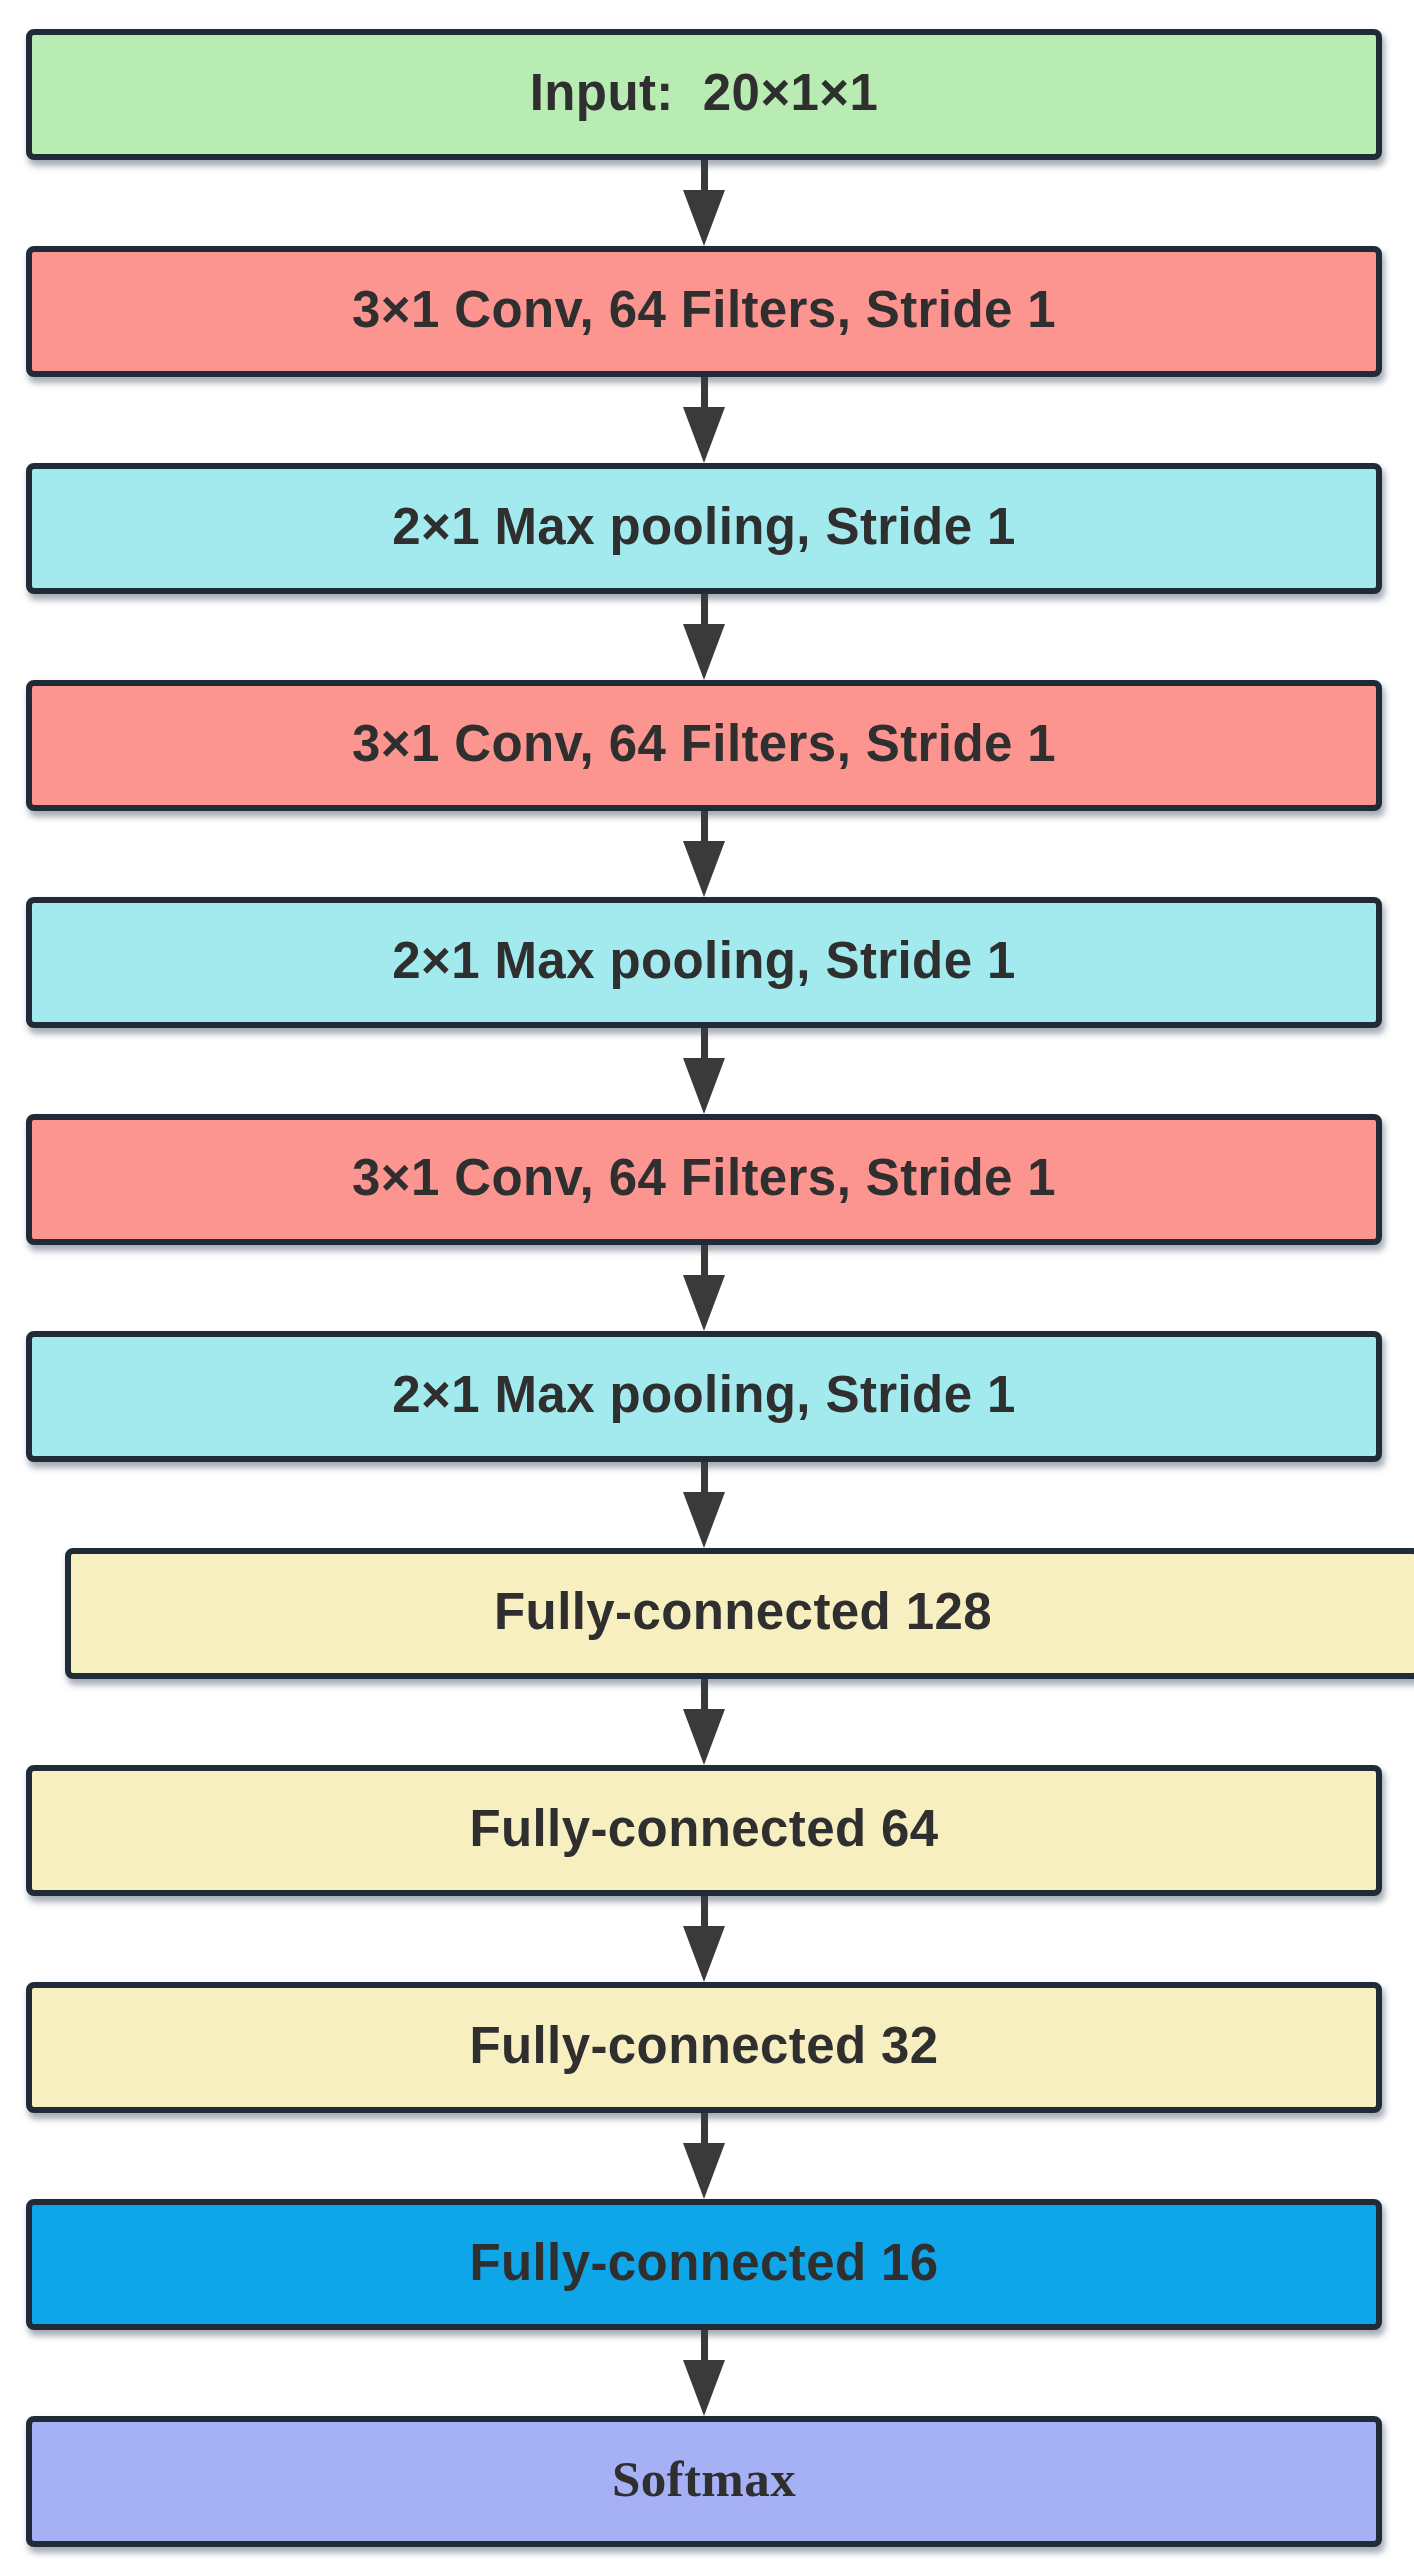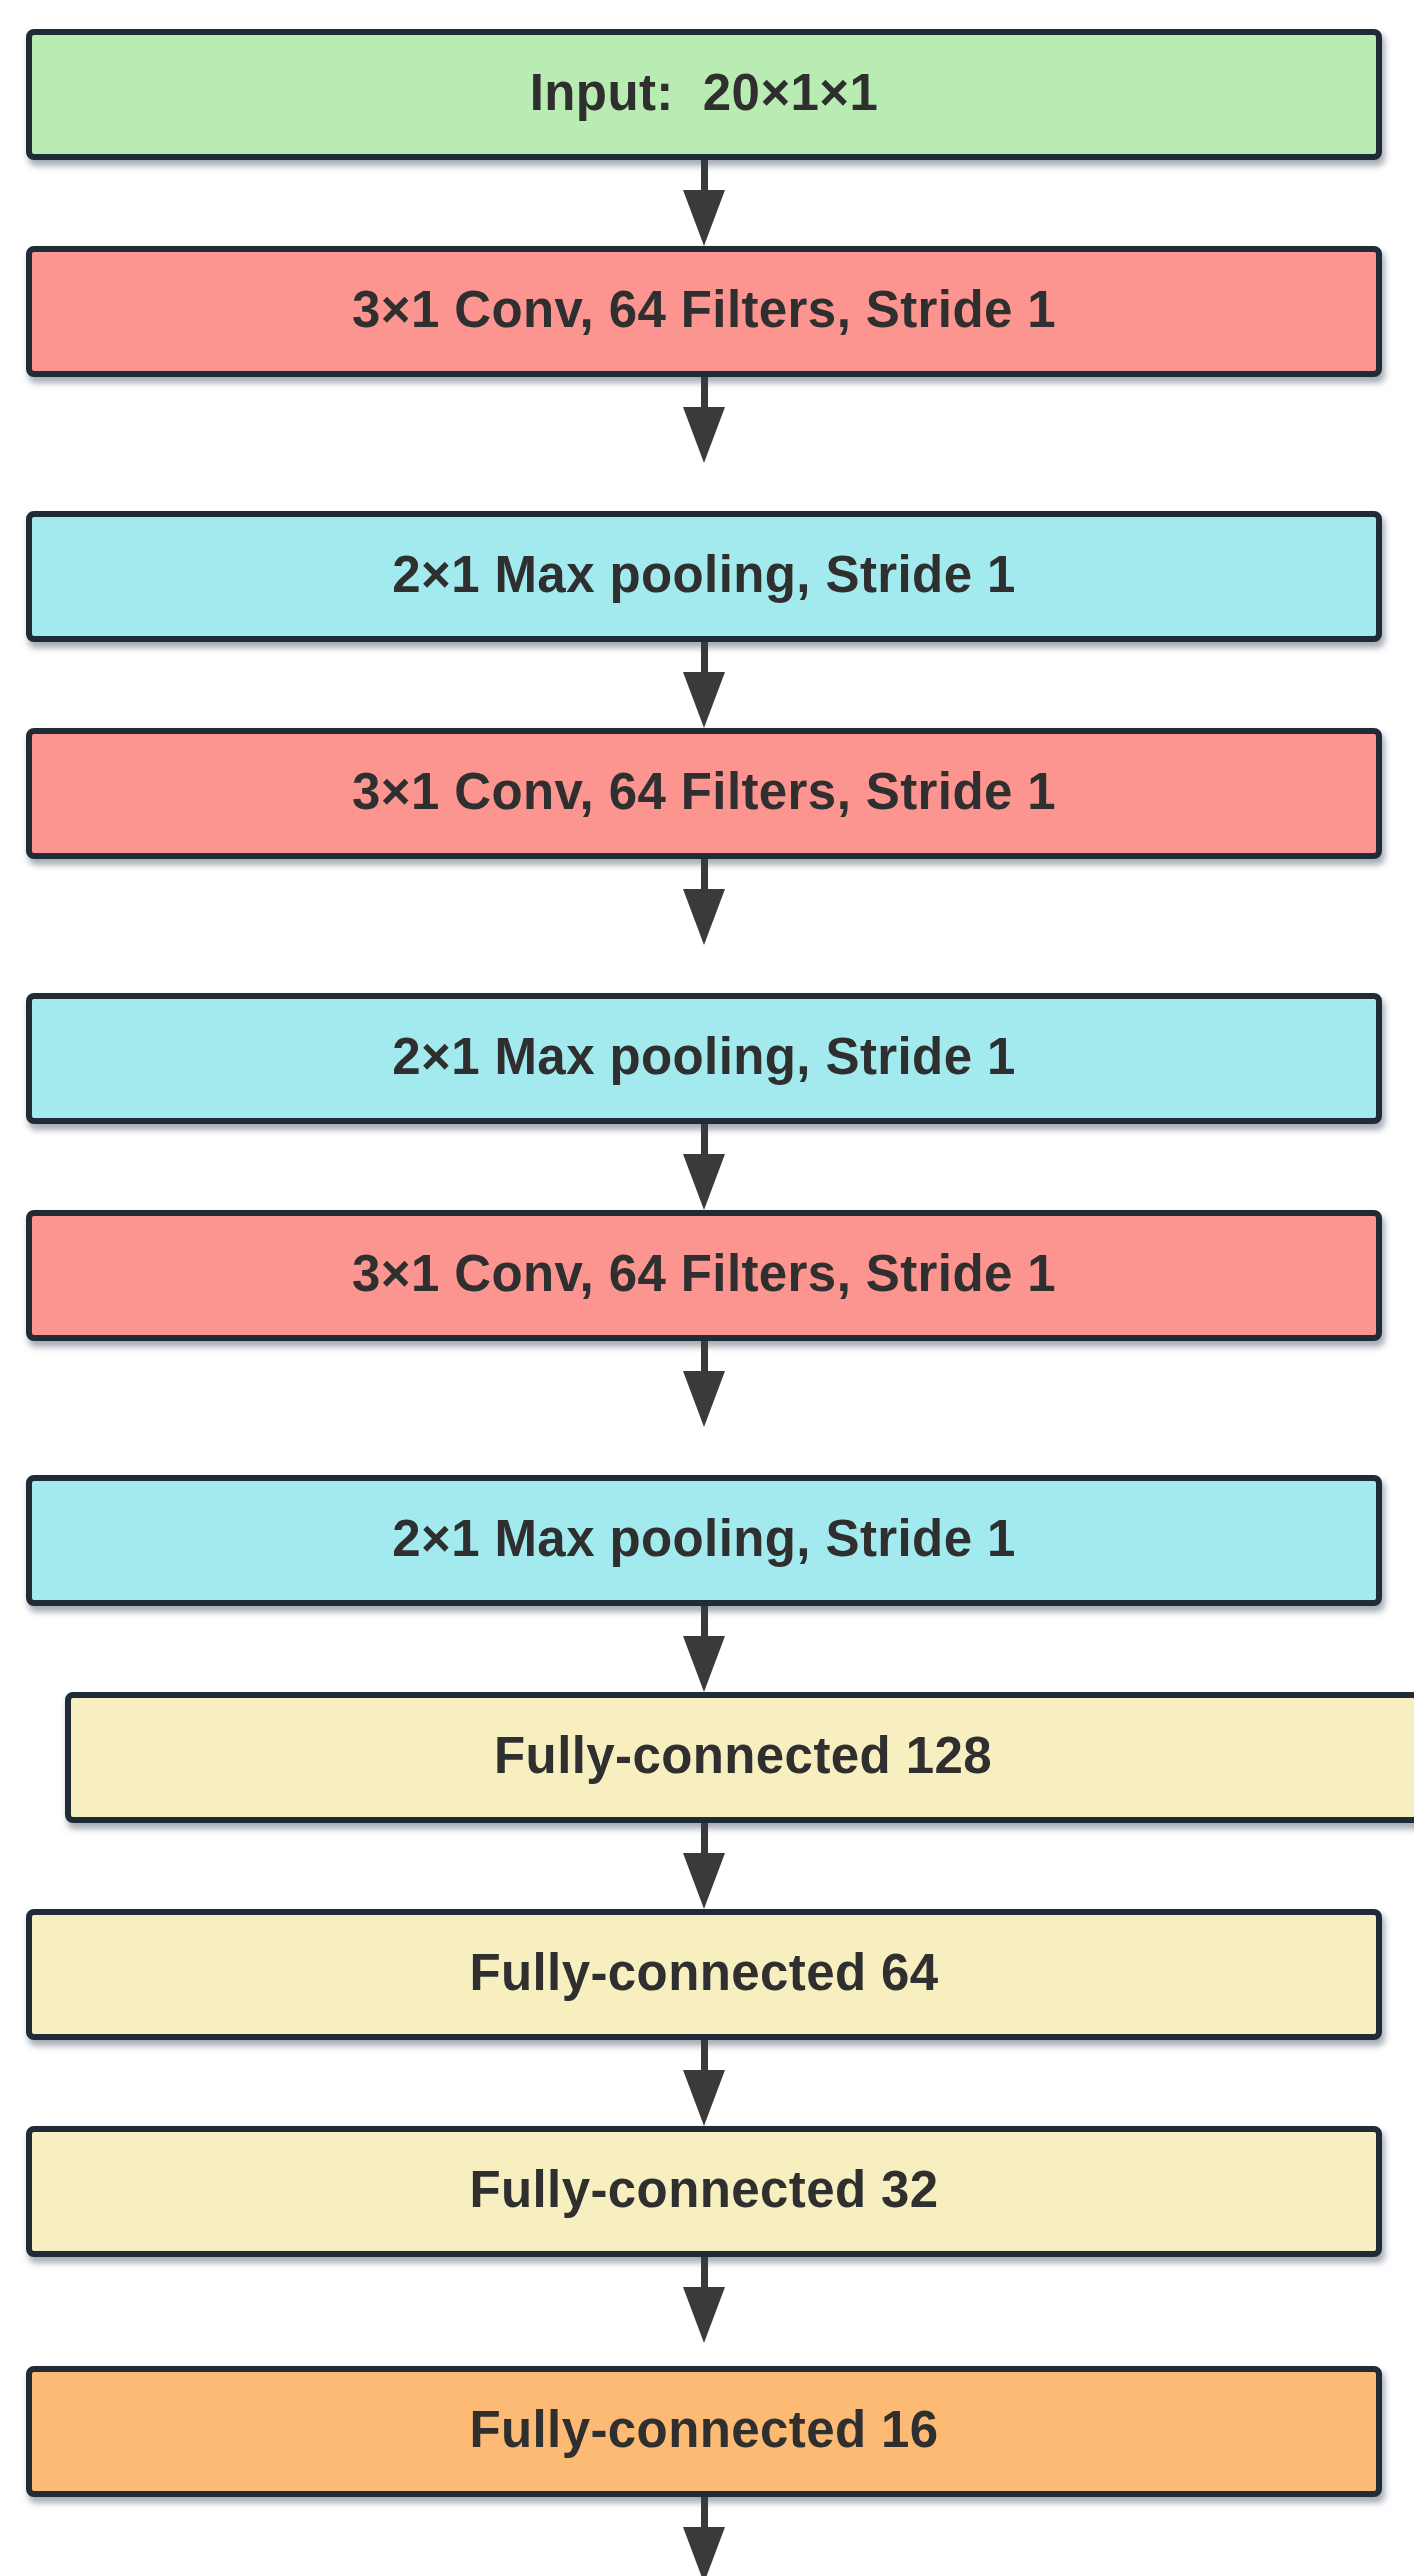--- a/index.html
+++ b/index.html
@@ -58,21 +58,21 @@
     display: block;
     width: 0;
     height: 0;
     border-left: 21px solid transparent;
     border-right: 21px solid transparent;
     border-top: 56px solid #3a3a3a;
   }
   
   .node.type-input   { background: #b9ecb2; }
   .node.type-conv    { background: #fc9590; }
-  .node.type-pool    { background: #a3eaee; margin-top: 48px; }
+  .node.type-pool    { background: #a3eaee; }
   .node.type-fc      { background: #f8efc1; }
   .node.type-softmax { background: #a5b1f4; font-family: Liberation Serif, serif; }
 </style>
 </head>
 <body>
 
 <div class="canvas">
 
   <div class="node type-input" style="background: rgb(185, 236, 178);">
     <span class="label">Input:  20×1×1</span>
@@ -147,21 +147,21 @@
     </div>
 
   <div class="node type-fc" style="background: rgb(248, 239, 193);">
     <span class="label">Fully-connected 32</span>
   </div>
   <div class="arrow">
       <span class="shaft"></span>
       <span class="head"></span>
     </div>
 
-  <div class="node type-fc" style="background: #fdba74; margin-top: 23px;">
+  <div class="node type-fc" style="background: #0ea5e9;">
     <span class="label">Fully-connected 16</span>
   </div>
   <div class="arrow">
       <span class="shaft"></span>
       <span class="head"></span>
     </div>
 
   <div class="node type-softmax" style="background: rgb(165, 177, 244);">
     <span class="label">Softmax</span>
   </div>

